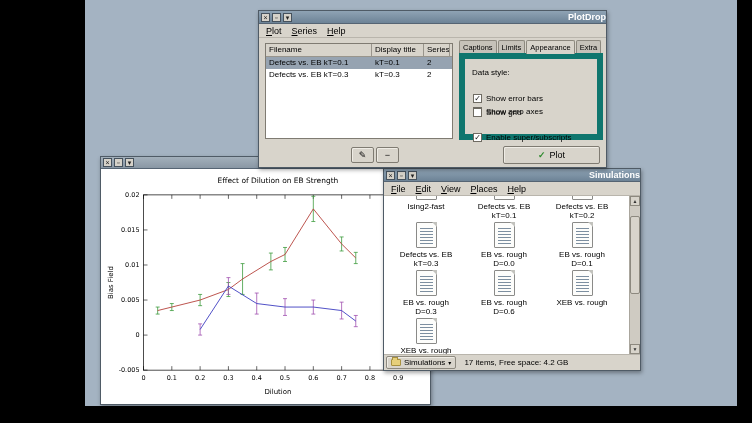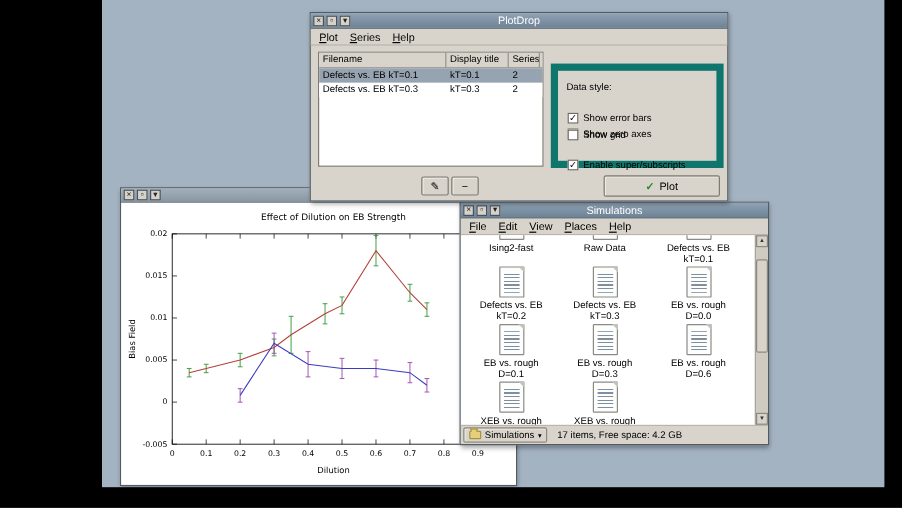--- a/index.html
+++ b/index.html
@@ -3,21 +3,21 @@
 <meta charset="utf-8">
 <style>
   *{margin:0;padding:0;box-sizing:border-box}
   body{background:#000;font-family:"Liberation Sans",sans-serif}
   .screen{position:relative;width:752px;height:423px;background:#000;overflow:hidden}
   .desktop{position:absolute;left:85px;top:0;width:652px;height:406px;background:#a4b3c2}
 
   .window{position:absolute;background:#d8d4cb;border:1px solid #4f5b66;box-shadow:1px 2px 4px rgba(0,0,0,.35)}
   .titlebar{position:relative;height:13px;background:linear-gradient(#8fa3b4,#6d8396);display:flex;align-items:center;padding:0 2px;border-bottom:1px solid #556473}
   .titlebar.dim{background:linear-gradient(#a3b0bb,#8997a4)}
-  .titlebar .title{position:absolute;left:0;right:0;text-align:center;color:#fff;font-weight:normal;font-size:9px;line-height:13px;pointer-events:none}
+  .titlebar .title{position:absolute;left:0;right:0;text-align:right;color:#fff;font-weight:bold;font-size:9px;line-height:13px;pointer-events:none}
   .tb-btn{width:9px;height:9px;background:#d6d2c9;border:1px solid #46525d;font-size:7px;line-height:7px;text-align:center;color:#222;margin-right:2px;z-index:1}
   .menubar{display:flex;align-items:center;height:14px;background:#d8d4cb;border-bottom:1px solid #b9b5ac;padding-left:2px}
   .menu-item{font-size:9px;padding:0 5px;color:#000;white-space:nowrap}
   .body{position:absolute;left:0;right:0;top:27px;bottom:0}
 
   
   .plotdrop-window{left:258px;top:10px;width:349px;height:158px;z-index:3}
   .file-table{position:absolute;left:6px;top:5px;width:188px;height:96px;background:#fff;border:1px solid #7f7b72}
   .thead{display:flex;height:13px;background:#d8d4cb;border-bottom:1px solid #99958c}
   .th{font-size:8px;padding:1px 3px;border-right:1px solid #99958c;overflow:hidden;white-space:nowrap}
@@ -210,24 +210,20 @@
       </div>
     <div class="iconview">
       <div class="viewport">
         <div class="icon-grid" id="icon-grid">
             <div class="file-item">
               <div class="doc-icon"></div>
               <div class="file-label">Ising2-fast</div>
             </div>
             <div class="file-item">
               <div class="doc-icon"></div>
-              <div class="file-label">Raw Data</div>
-            </div>
-            <div class="file-item">
-              <div class="doc-icon"></div>
               <div class="file-label">Defects vs. EB
 kT=0.1</div>
             </div>
             <div class="file-item">
               <div class="doc-icon">
                 <div class="fold"></div>
                 <div class="doc-lines"></div>
               </div>
               <div class="file-label">Defects vs. EB
 kT=0.2</div>
@@ -332,20 +328,26 @@
             <div class="trow">
               <div class="tcell c0">Defects vs. EB kT=0.3</div>
               <div class="tcell c1">kT=0.3</div>
               <div class="tcell c2">2</div>
             </div>
           </div>
       </div>
       <div class="small-btn" style="left:92px"><span>✎</span></div>
       <div class="small-btn" style="left:117px"><span>−</span></div>
       <div class="notebook">
+        <div class="tabrow" id="pd-tabs">
+            <div class="tab">Captions</div>
+            <div class="tab">Limits</div>
+            <div class="tab active">Appearance</div>
+            <div class="tab">Extra</div>
+          </div>
         <div class="panel">
           <span class="ds-label">Data style:</span>
           <div id="pd-checkboxes">
               <div class="cb-row" style="top: 34px;">
                 <span class="cb-box">✓</span>
                 <span class="cb-label">Show error bars</span>
               </div>
               <div class="cb-row" style="top: 47px;">
                 <span class="cb-box"></span>
                 <span class="cb-label">Show zero axes</span>

